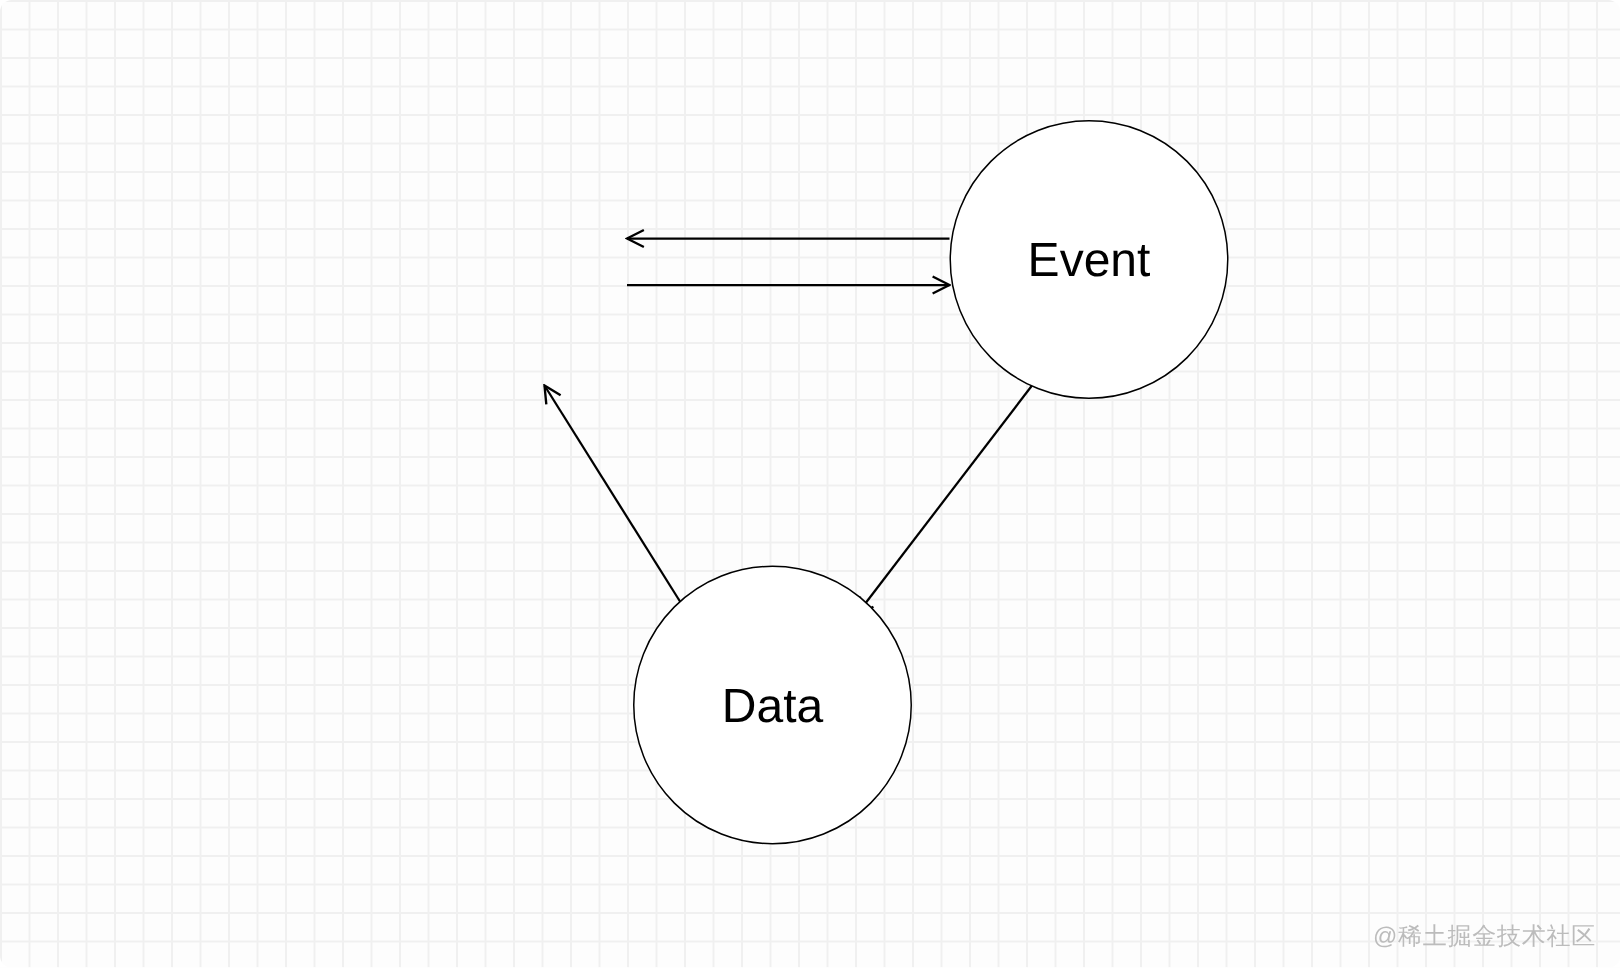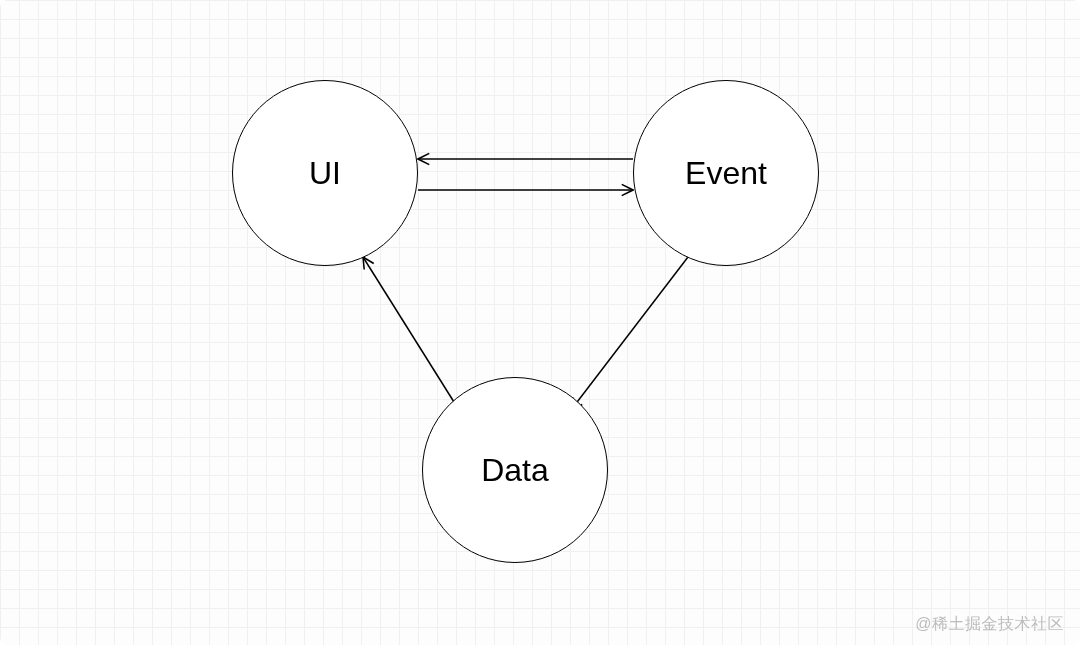--- a/index.html
+++ b/index.html
@@ -47,23 +47,20 @@
 
     <line x1="418" y1="190" x2="633" y2="190" stroke="#000" stroke-width="1.5" marker-end="url(#arrow)"></line>
 
     <line x1="633" y1="159" x2="418" y2="159" stroke="#000" stroke-width="1.5" marker-end="url(#arrow)"></line>
 
     <line x1="688" y1="257" x2="571" y2="410" stroke="#000" stroke-width="1.5" marker-end="url(#arrow)"></line>
 
     <line x1="459" y1="410" x2="363" y2="257" stroke="#000" stroke-width="1.5" marker-end="url(#arrow)"></line>
   </svg>
 
-  <div id="node-ui" class="node">
-    <span>UI</span>
-  </div>
   <div id="node-data" class="node">
     <span>Data</span>
   </div>
   <div id="node-event" class="node">
     <span>Event</span>
   </div>
 
   <div class="watermark">@稀土掘金技术社区</div>
 </div>
 

